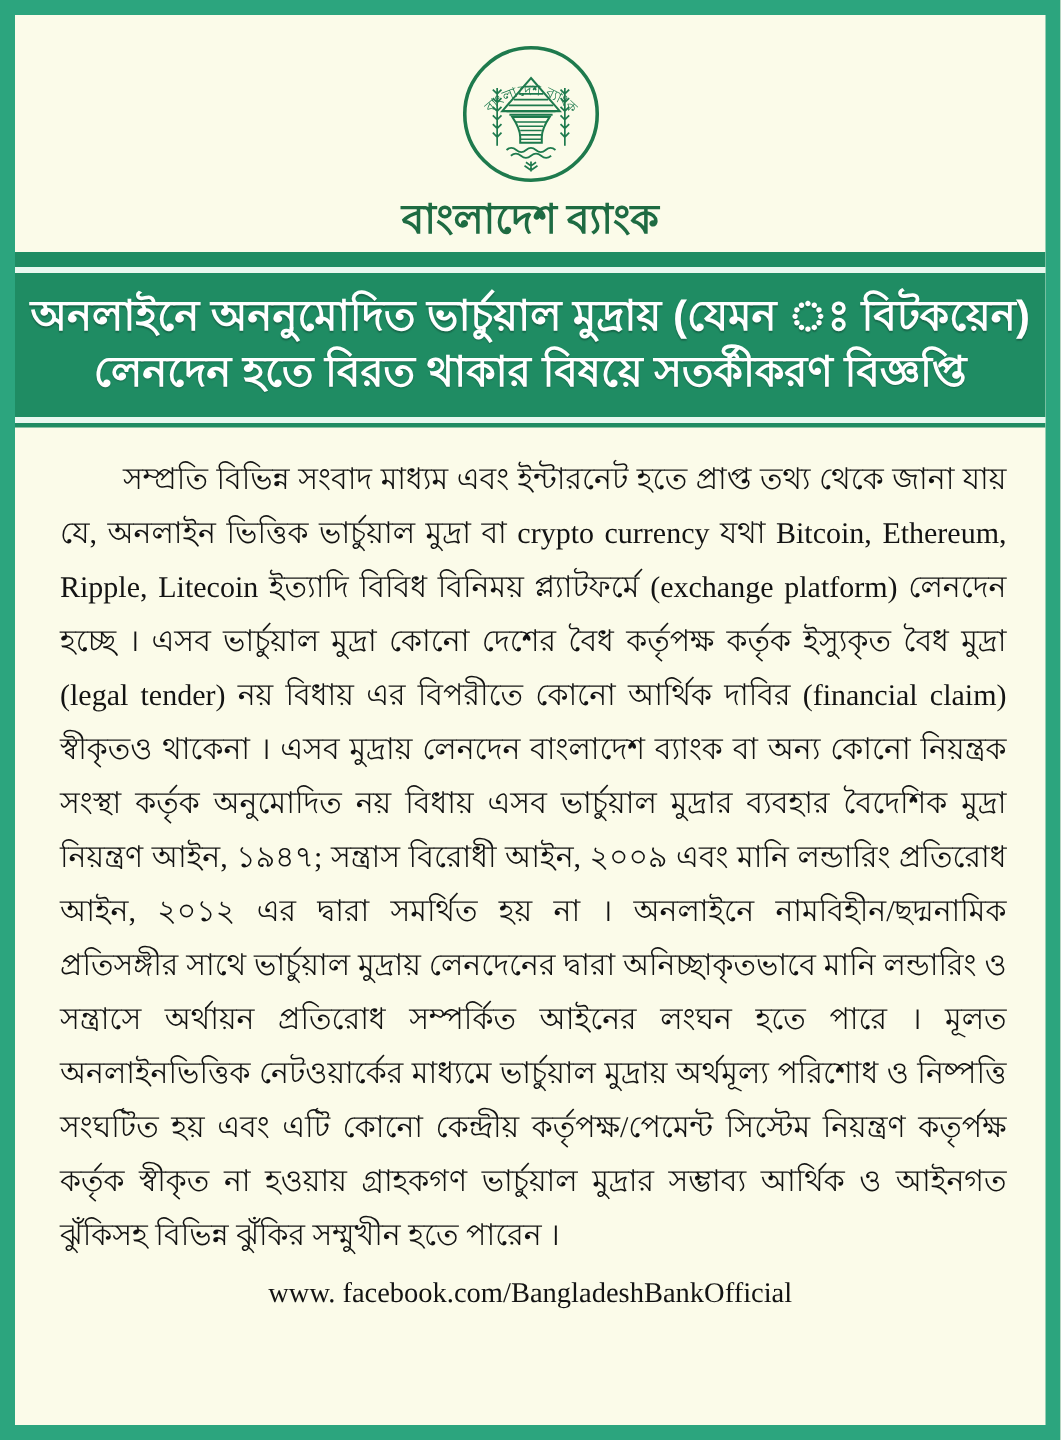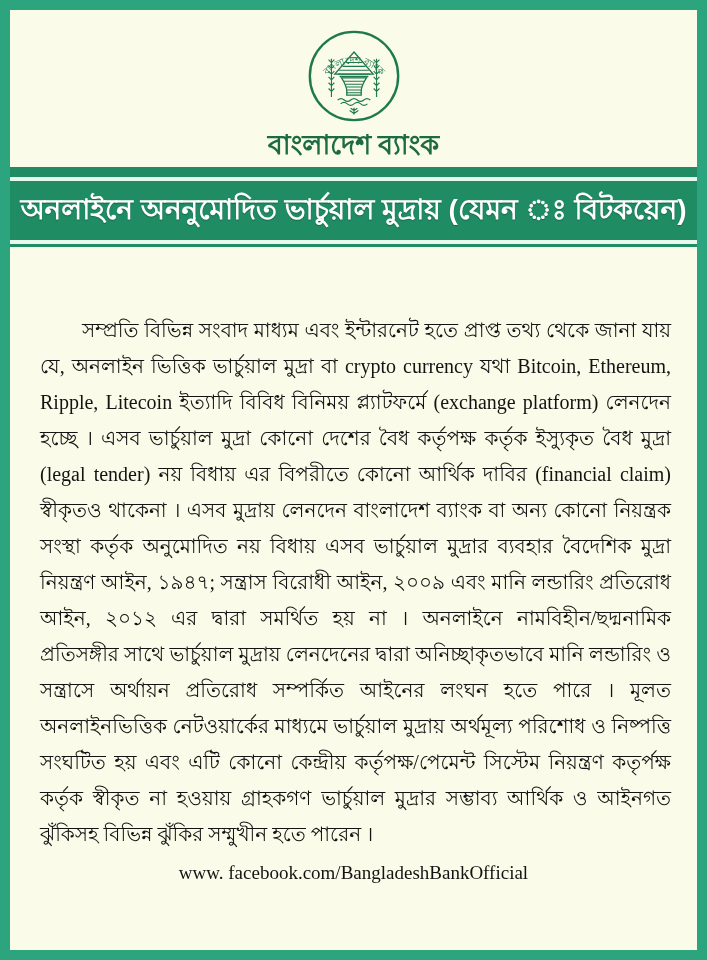--- a/index.html
+++ b/index.html
@@ -42,21 +42,21 @@
   }
 
   
   .doc-body {
     padding:17px 26px 0 30px;
     color:#131313;
     font-size:20px;
     line-height:36px;
     text-align:justify;
   }
-  .doc-body p { text-indent:42px;margin-top:48px; }
+  .doc-body p { text-indent:42px; }
   .doc-body p + p { margin-top:0px; }
 
   
   .footer {
     margin-top:6px;
     text-align:center;
     font-size:19px;
     color:#131313;
     line-height:29px;
   }
@@ -100,20 +100,21 @@
       </svg>
     </span>
     <div class="bank-name">বাংলাদেশ ব্যাংক</div>
   </div>
 
   <div class="banner">
     <div class="bar-thick"></div>
     <div class="bar-gap"></div>
     <div class="banner-main">
       <div>অনলাইনে অননুমোদিত ভার্চুয়াল  মুদ্রায় (যেমন ঃ বিটকয়েন)</div>
+      <div>লেনদেন হতে বিরত থাকার বিষয়ে সতর্কীকরণ বিজ্ঞপ্তি</div>
     </div>
     <div class="bar-gap"></div>
     <div class="bar-thin"></div>
   </div>
 
   <div class="doc-body">
     <p>সম্প্রতি বিভিন্ন সংবাদ মাধ্যম এবং ইন্টারনেট হতে প্রাপ্ত তথ্য থেকে জানা যায় যে, অনলাইন ভিত্তিক ভার্চুয়াল মুদ্রা বা crypto currency যথা Bitcoin, Ethereum, Ripple, Litecoin ইত্যাদি বিবিধ বিনিময় প্ল্যাটফর্মে (exchange platform) লেনদেন হচ্ছে । এসব ভার্চুয়াল মুদ্রা কোনো দেশের বৈধ কর্তৃপক্ষ কর্তৃক ইস্যুকৃত বৈধ মুদ্রা (legal tender) নয় বিধায় এর বিপরীতে কোনো আর্থিক দাবির (financial claim) স্বীকৃতও থাকেনা । এসব মুদ্রায় লেনদেন বাংলাদেশ ব্যাংক বা অন্য কোনো নিয়ন্ত্রক সংস্থা কর্তৃক অনুমোদিত নয় বিধায় এসব ভার্চুয়াল মুদ্রার ব্যবহার বৈদেশিক মুদ্রা নিয়ন্ত্রণ আইন, ১৯৪৭; সন্ত্রাস বিরোধী আইন, ২০০৯ এবং মানি লন্ডারিং প্রতিরোধ আইন, ২০১২ এর দ্বারা সমর্থিত হয় না । অনলাইনে নামবিহীন/ছদ্মনামিক প্রতিসঙ্গীর সাথে ভার্চুয়াল মুদ্রায় লেনদেনের দ্বারা অনিচ্ছাকৃতভাবে মানি লন্ডারিং ও সন্ত্রাসে অর্থায়ন প্রতিরোধ সম্পর্কিত আইনের লংঘন হতে পারে । মূলত অনলাইনভিত্তিক নেটওয়ার্কের মাধ্যমে ভার্চুয়াল মুদ্রায় অর্থমূল্য পরিশোধ ও নিষ্পত্তি সংঘটিত হয় এবং এটি কোনো কেন্দ্রীয় কর্তৃপক্ষ/পেমেন্ট সিস্টেম নিয়ন্ত্রণ কতৃর্পক্ষ কর্তৃক স্বীকৃত না হওয়ায় গ্রাহকগণ ভার্চুয়াল মুদ্রার সম্ভাব্য আর্থিক ও আইনগত ঝুঁকিসহ বিভিন্ন ঝুঁকির সম্মুখীন হতে পারেন ।</p>
   </div>
 
   <div class="footer">

